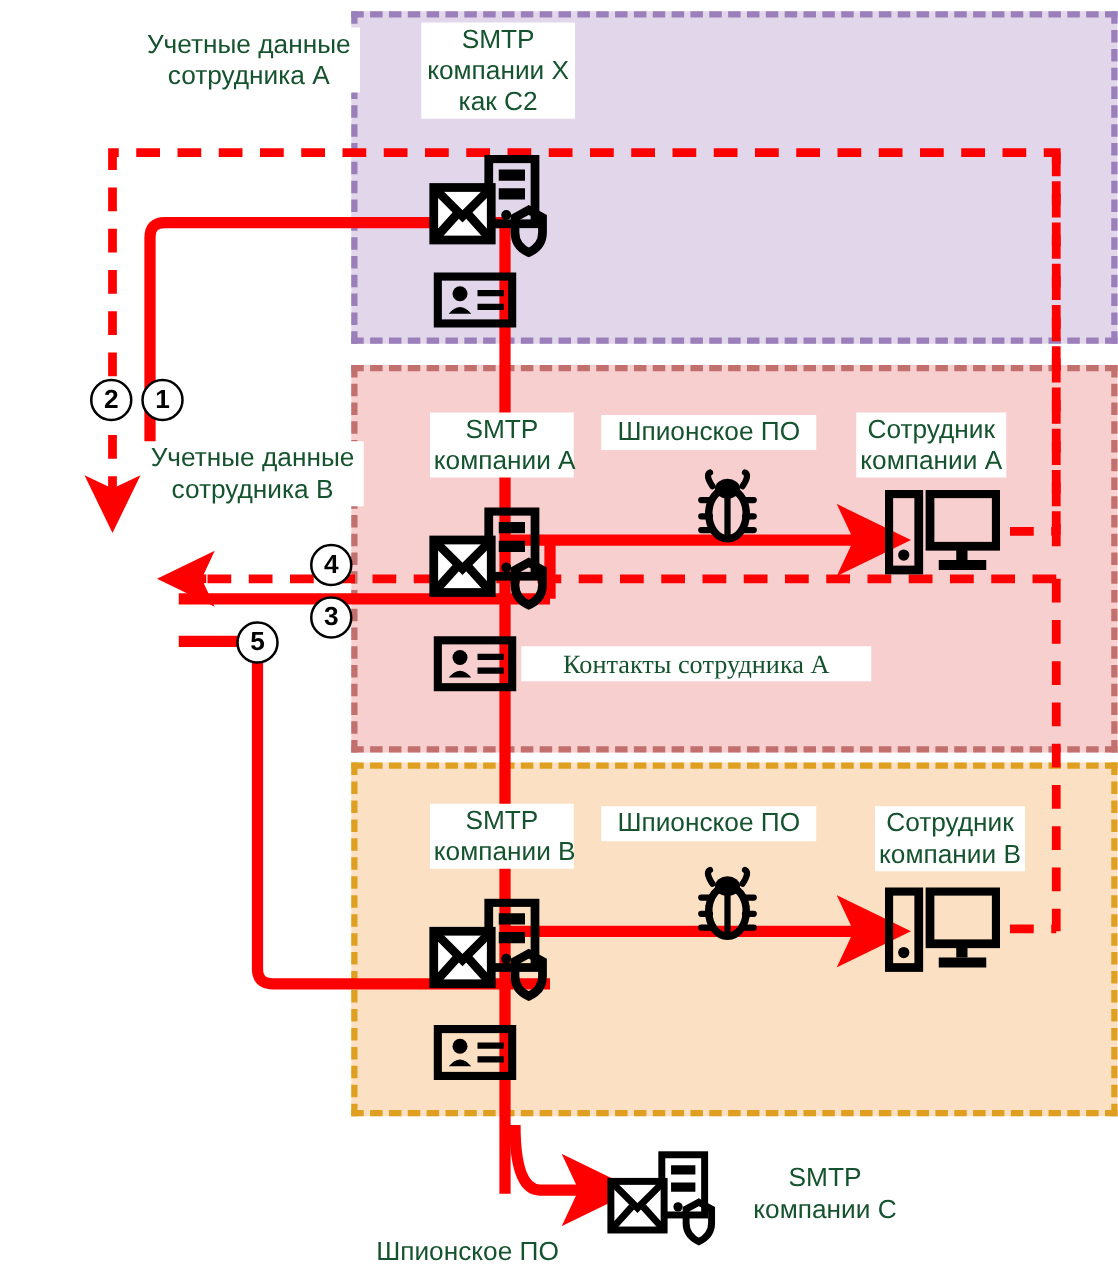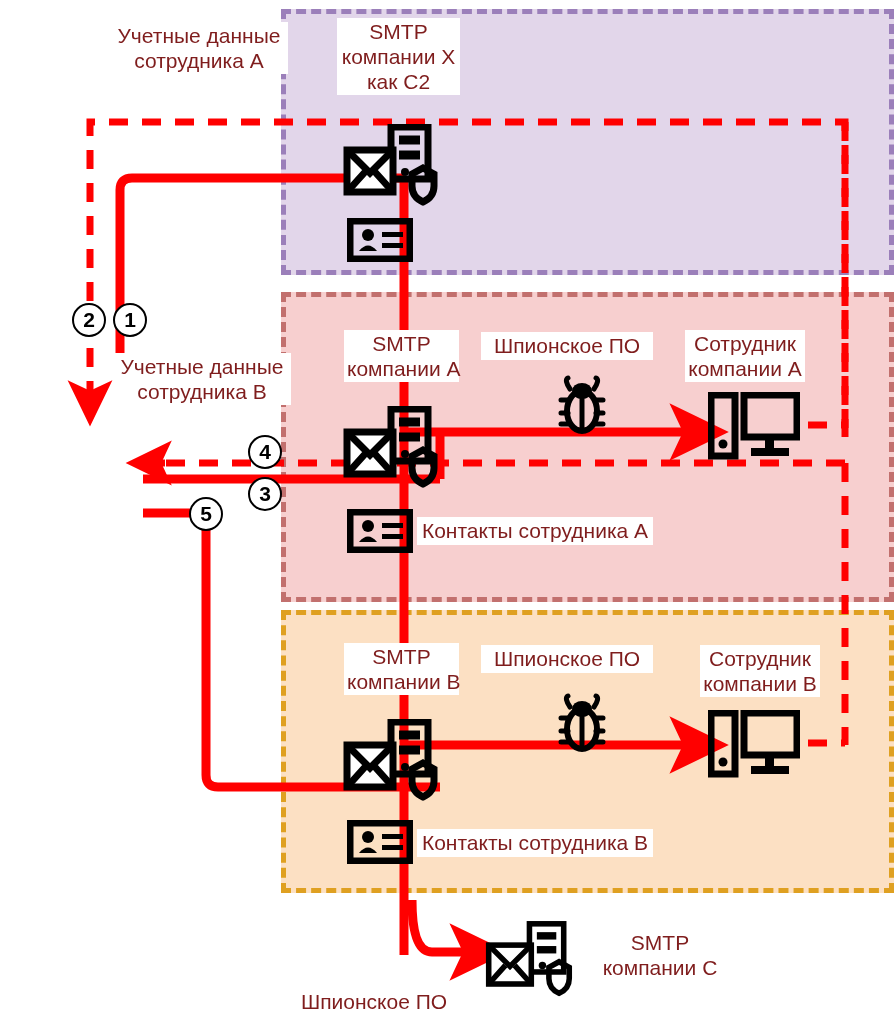--- a/index.html
+++ b/index.html
@@ -4,21 +4,21 @@
 <style>
   html,body{margin:0;padding:0;}
   body{
     width:894px;height:1024px;background:#ffffff;
     font-family:"Liberation Sans","DejaVu Sans",sans-serif;
     position:relative;overflow:hidden;
   }
   #stage{position:absolute;left:0;top:0;width:894px;height:1024px;}
   .panel{position:absolute;box-sizing:border-box;}
   .lbl{
-    position:absolute;background:#ffffff;color:#7f1d1d;
+    position:absolute;background:#ffffff;color:#14532d;
     font-size:21px;line-height:25px;text-align:center;
     white-space:pre;padding:1px 3px;box-sizing:border-box;
   }
   .lbl.one{line-height:26px;}
   .num{
     position:absolute;width:34px;height:34px;border-radius:50%;
     background:#ffffff;border:2.5px solid #000000;
     color:#000000;font-size:21px;font-weight:700;
     display:flex;align-items:center;justify-content:center;
     box-sizing:border-box;
@@ -203,32 +203,31 @@
 сотрудника B</div>
 
   <div class="lbl" style="left:344px;top:330px;width:115px;">SMTP
 компании A</div>
 
   <div class="lbl one" style="left:481px;top:332px;width:172px;">Шпионское ПО</div>
 
   <div class="lbl" style="left:685px;top:330px;width:120px;">Сотрудник
 компании A</div>
 
-  <div class="lbl one" style="left:417px;top:517px;width:236px;">Контакты сотрудника A</div>
+  <div class="lbl one" style="left:417px;top:517px;width:280px;font-family:Liberation Serif, serif;">Контакты сотрудника A</div>
 
 
   <div class="lbl" style="left:344px;top:643px;width:115px;">SMTP
 компании B</div>
 
   <div class="lbl one" style="left:481px;top:645px;width:172px;">Шпионское ПО</div>
 
   <div class="lbl" style="left:700px;top:645px;width:120px;">Сотрудник
 компании B</div>
 
-  <div class="lbl one" style="left:417px;top:829px;width:236px;">Контакты сотрудника B</div>
 
   <div class="lbl one" style="left:297px;top:988px;width:154px;">Шпионское ПО</div>
 
   <div class="lbl" style="left:598px;top:929px;width:124px;">SMTP
 компании C</div>
 
   <div class="num" style="left:113px;top:303px;">1</div>
   <div class="num" style="left:72px;top:303px;">2</div>
   <div class="num" style="left:248px;top:477px;">3</div>
   <div class="num" style="left:248px;top:435px;">4</div>

